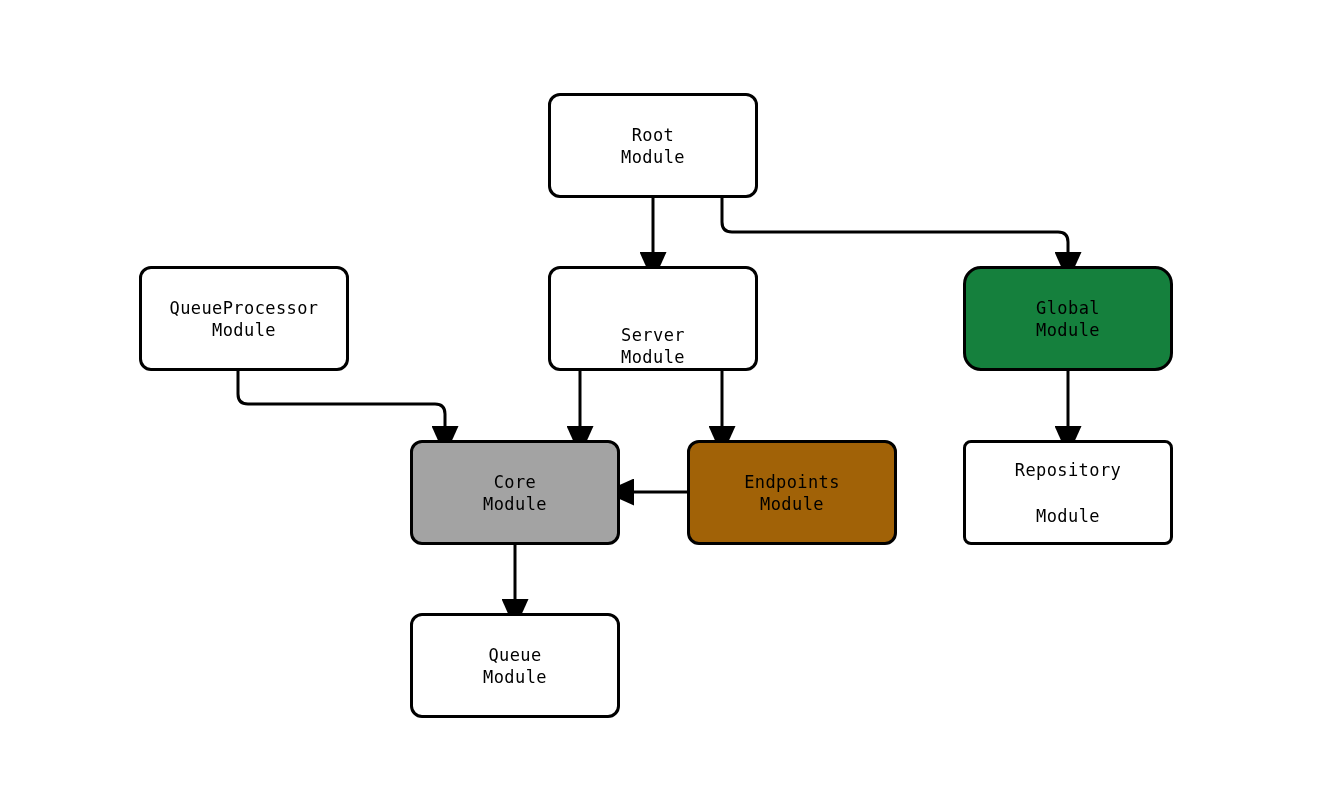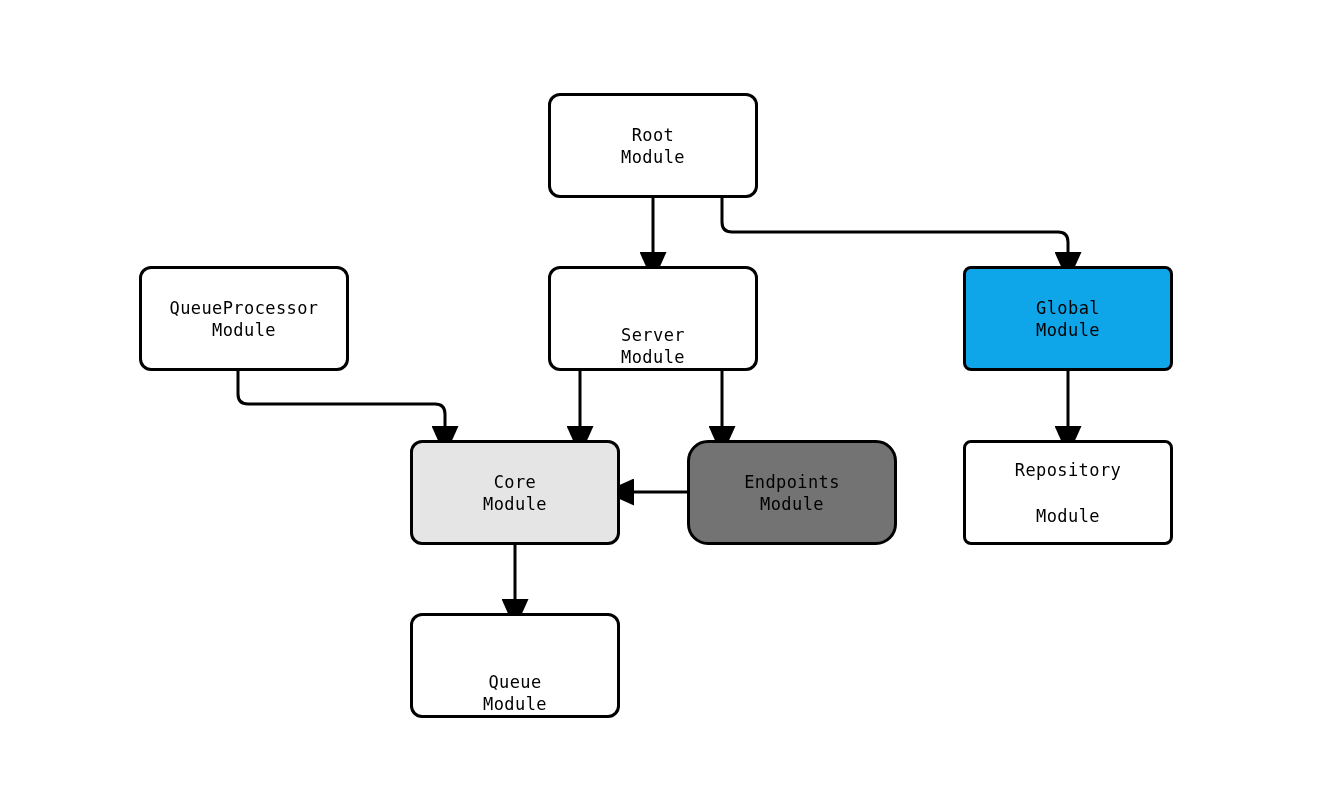--- a/index.html
+++ b/index.html
@@ -69,39 +69,39 @@
 
   <div id="nodes-group">
       <div class="node" style="left: 548px; top: 93px; width: 210px; height: 105px; border-radius: 12px; border-width: 3px; border-color: rgb(0, 0, 0); background: rgb(255, 255, 255);">
         <div class="node-line">Root</div>
         <div class="node-line">Module</div>
       </div>
       <div class="node" style="left: 548px; top: 266px; width: 210px; height: 105px; border-radius: 12px; border-width: 3px; border-color: rgb(0, 0, 0); background: rgb(255, 255, 255); justify-content: flex-end;">
         <div class="node-line">Server</div>
         <div class="node-line">Module</div>
       </div>
-      <div class="node" style="left: 963px; top: 266px; width: 210px; height: 105px; border-radius: 8px; border-width: 3px; border-color: rgb(0, 0, 0); background: #0ea5e9;">
+      <div class="node" style="left: 963px; top: 266px; width: 210px; height: 105px; border-radius: 18px; border-width: 3px; border-color: rgb(0, 0, 0); background: #15803d;">
         <div class="node-line">Global</div>
         <div class="node-line">Module</div>
       </div>
       <div class="node" style="left: 139px; top: 266px; width: 210px; height: 105px; border-radius: 12px; border-width: 3px; border-color: rgb(0, 0, 0); background: rgb(255, 255, 255);">
         <div class="node-line">QueueProcessor</div>
         <div class="node-line">Module</div>
       </div>
-      <div class="node" style="left: 410px; top: 440px; width: 210px; height: 105px; border-radius: 12px; border-width: 3px; border-color: rgb(0, 0, 0); background: #e5e5e5;">
+      <div class="node" style="left: 410px; top: 440px; width: 210px; height: 105px; border-radius: 12px; border-width: 3px; border-color: rgb(0, 0, 0); background: #a3a3a3;">
         <div class="node-line">Core</div>
         <div class="node-line">Module</div>
       </div>
-      <div class="node" style="left: 687px; top: 440px; width: 210px; height: 105px; border-radius: 21px; border-width: 3px; border-color: rgb(0, 0, 0); background: #737373;">
+      <div class="node" style="left: 687px; top: 440px; width: 210px; height: 105px; border-radius: 12px; border-width: 3px; border-color: rgb(0, 0, 0); background: #a16207;">
         <div class="node-line">Endpoints</div>
         <div class="node-line">Module</div>
       </div>
       <div class="node" style="left: 963px; top: 440px; width: 210px; height: 105px; border-radius: 8px; border-width: 3px; border-color: rgb(0, 0, 0); background: rgb(255, 255, 255); gap: 24px;">
         <div class="node-line">Repository</div>
         <div class="node-line">Module</div>
       </div>
-      <div class="node" style="left: 410px; top: 613px; width: 210px; height: 105px; border-radius: 12px; border-width: 3px; border-color: rgb(0, 0, 0); background: rgb(255, 255, 255); justify-content: flex-end;">
+      <div class="node" style="left: 410px; top: 613px; width: 210px; height: 105px; border-radius: 12px; border-width: 3px; border-color: rgb(0, 0, 0); background: rgb(255, 255, 255);">
         <div class="node-line">Queue</div>
         <div class="node-line">Module</div>
       </div>
     </div>
 
 </div>
 
 </body></html>

